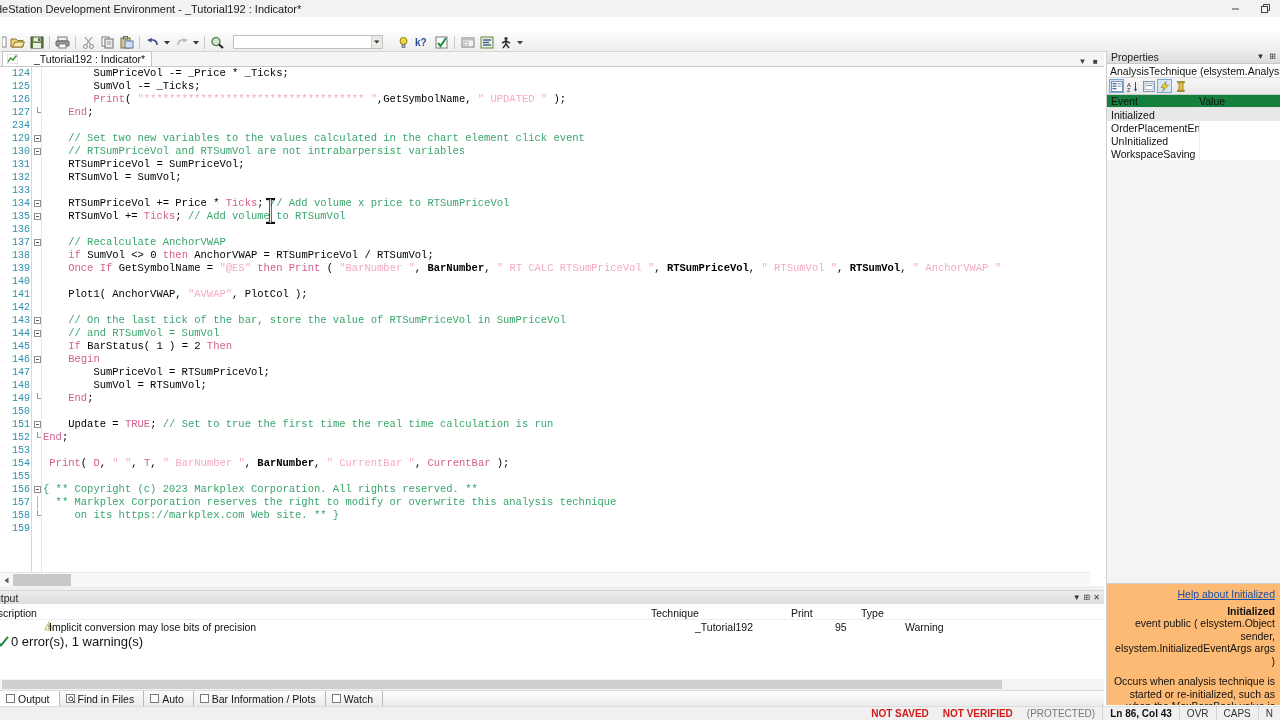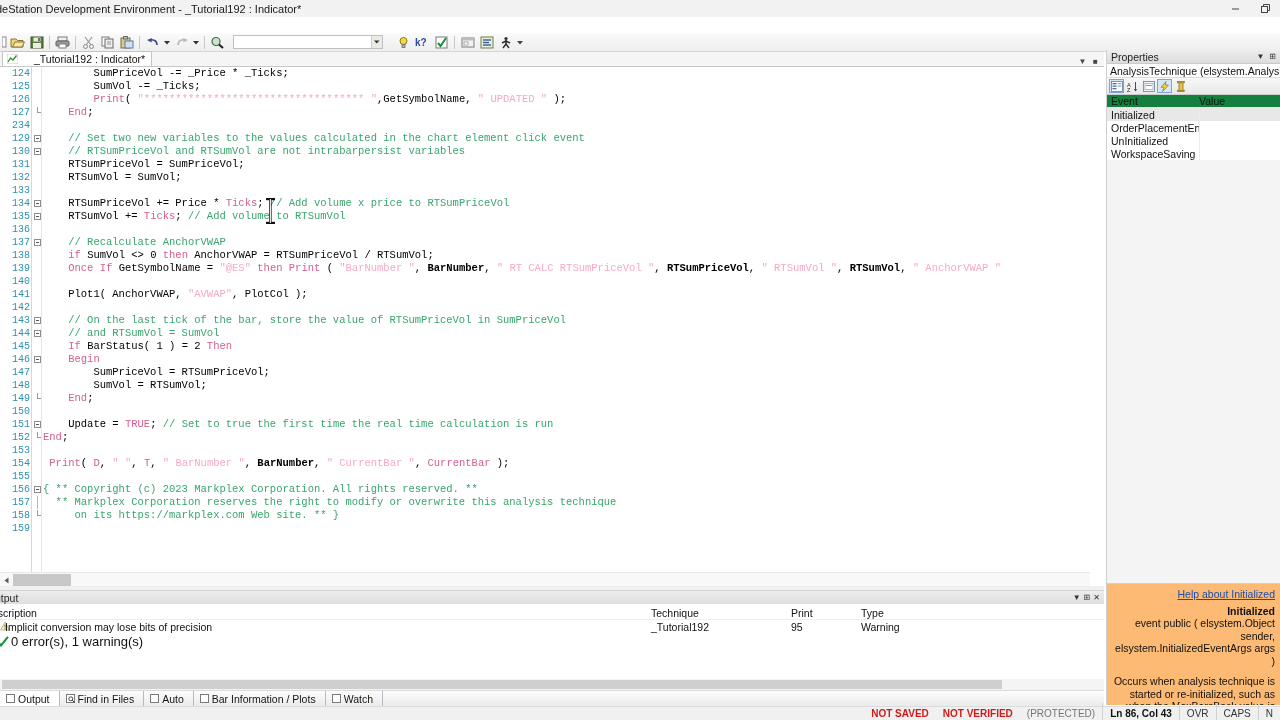--- a/index.html
+++ b/index.html
@@ -160,21 +160,21 @@
     padding-left: 0px;
   }
   .outpanel-title .txt { margin-left: -5px; }
   .outpanel-title .btns { margin-left: auto; display: flex; gap: 3px; padding-right: 4px; font-size: 8px; color:#333; }
   .out-header {
     position: relative; height: 14px; display: flex; align-items: center;
     font-size: 10.5px; color: #111; border-bottom: 1px solid #eee;
   }
   .out-row {
     position: relative; height: 14px; display: flex; align-items: center;
-    font-size: 10.5px; color: #111;
+    font-size: 10.5px; color: #111; margin-left: 44px;
   }
   .col-desc { position: absolute; left: -8px; width: 640px; }
   .col-tech { position: absolute; left: 651px; width: 140px; }
   .col-line { position: absolute; left: 791px; width: 65px; }
   .col-type { position: absolute; left: 861px; width: 120px; }
   .out-summary {
     position: relative; height: 14px; display:flex; align-items:center;
     font-size: 13px; color:#111;
   }
   .warn-ico { position:absolute; left: 0px; top: 1px; width:10px; height:10px; }

